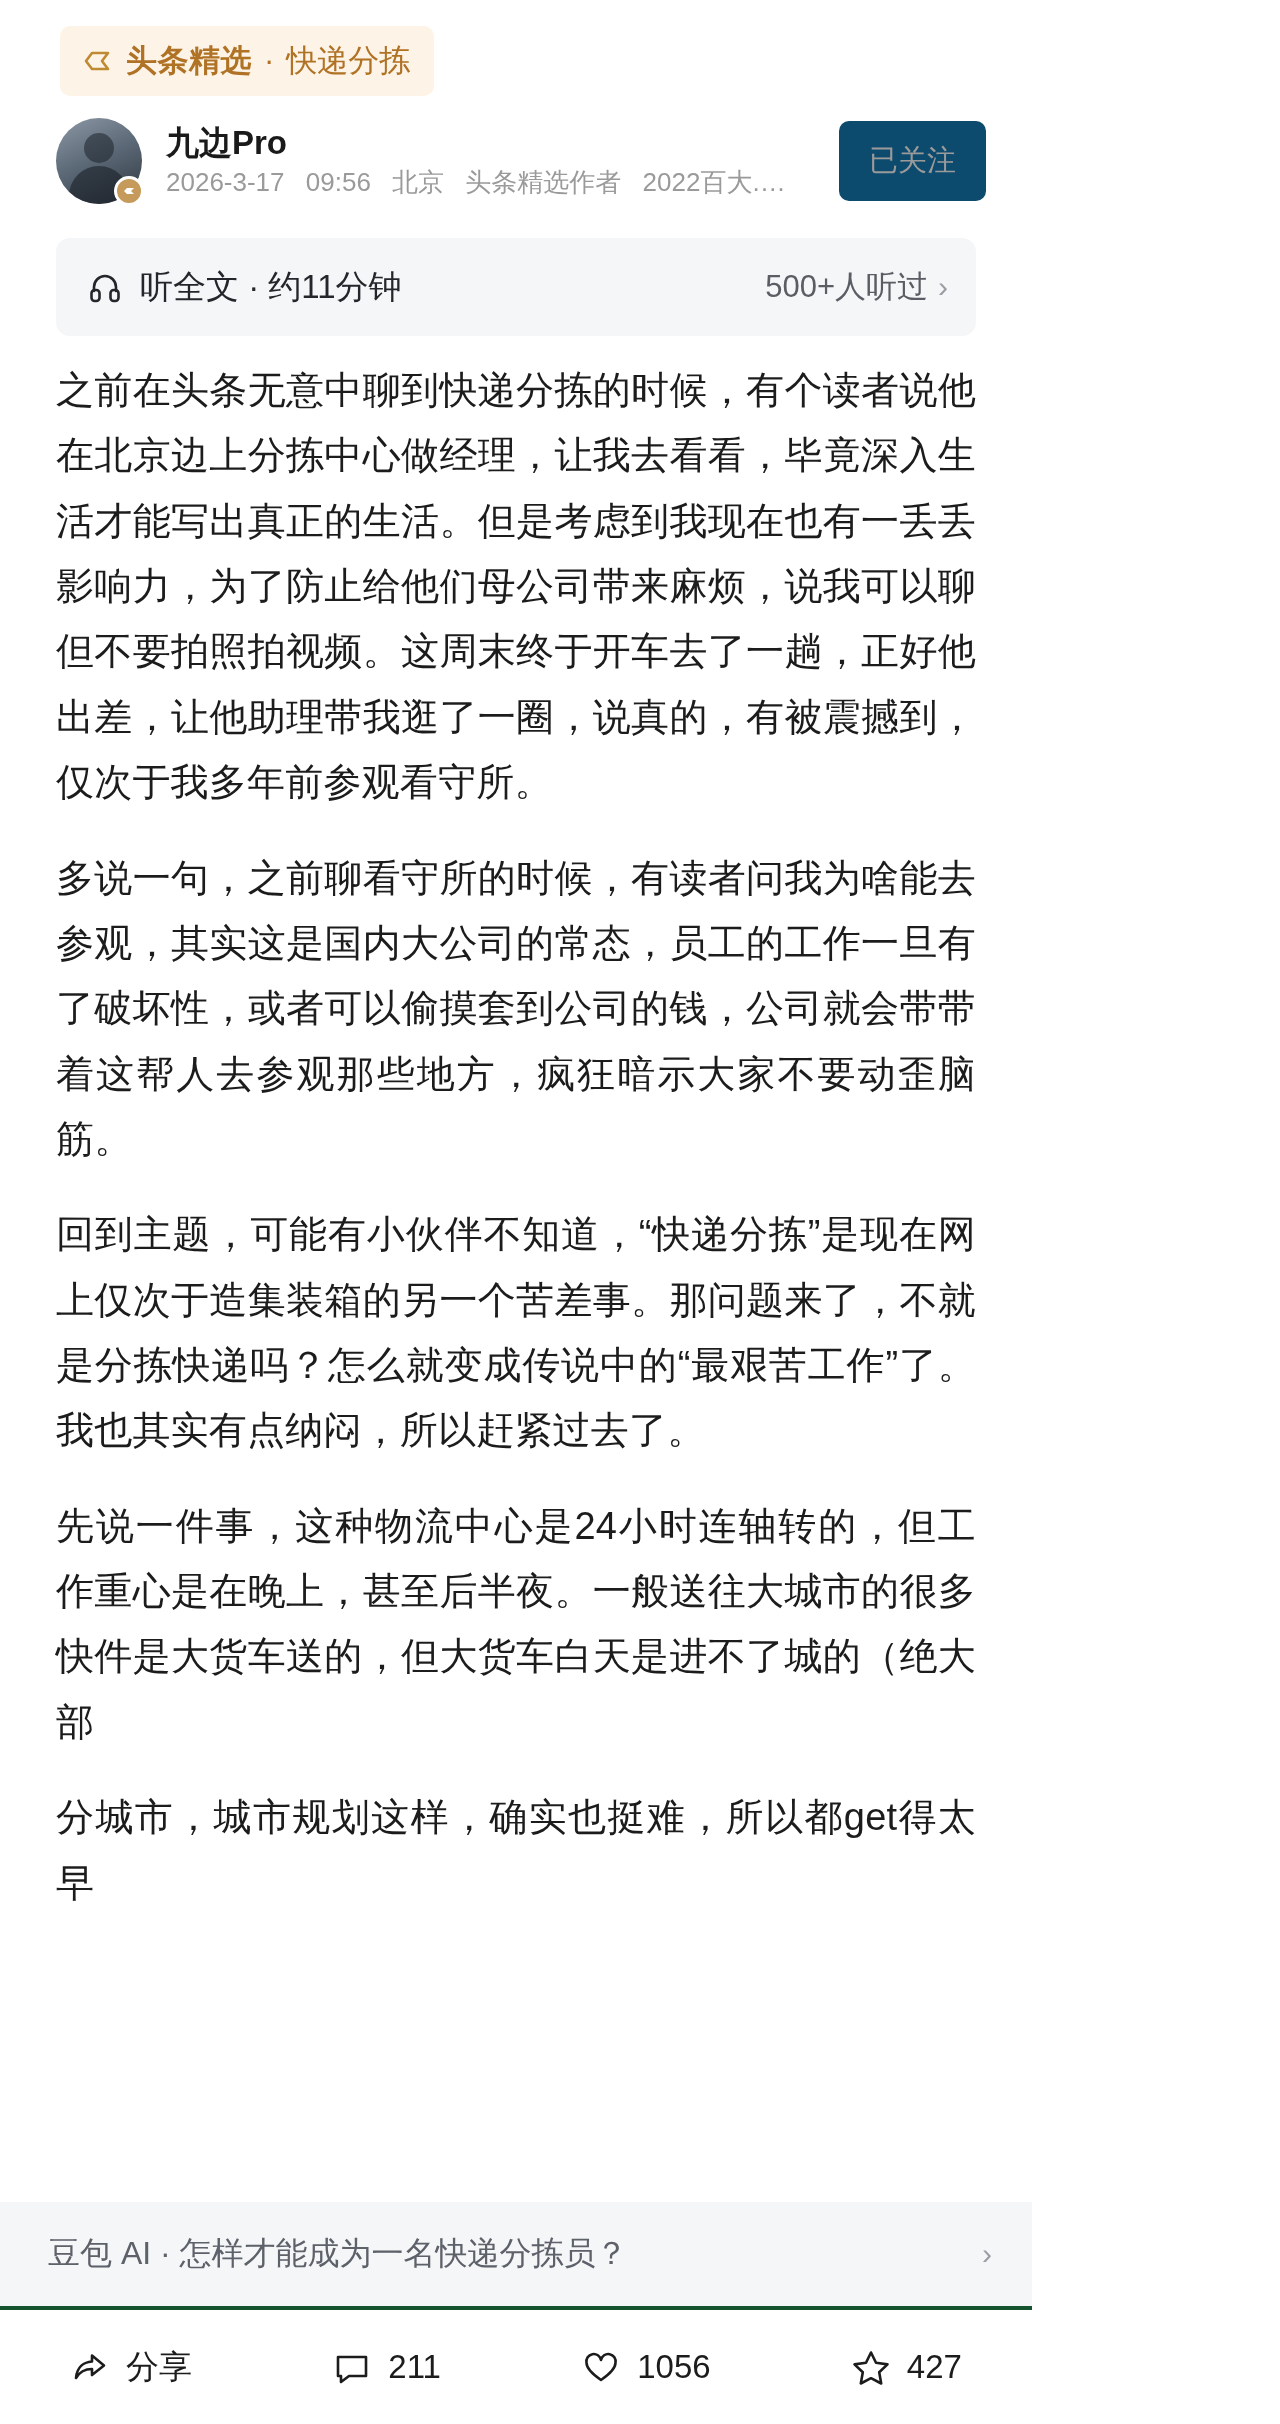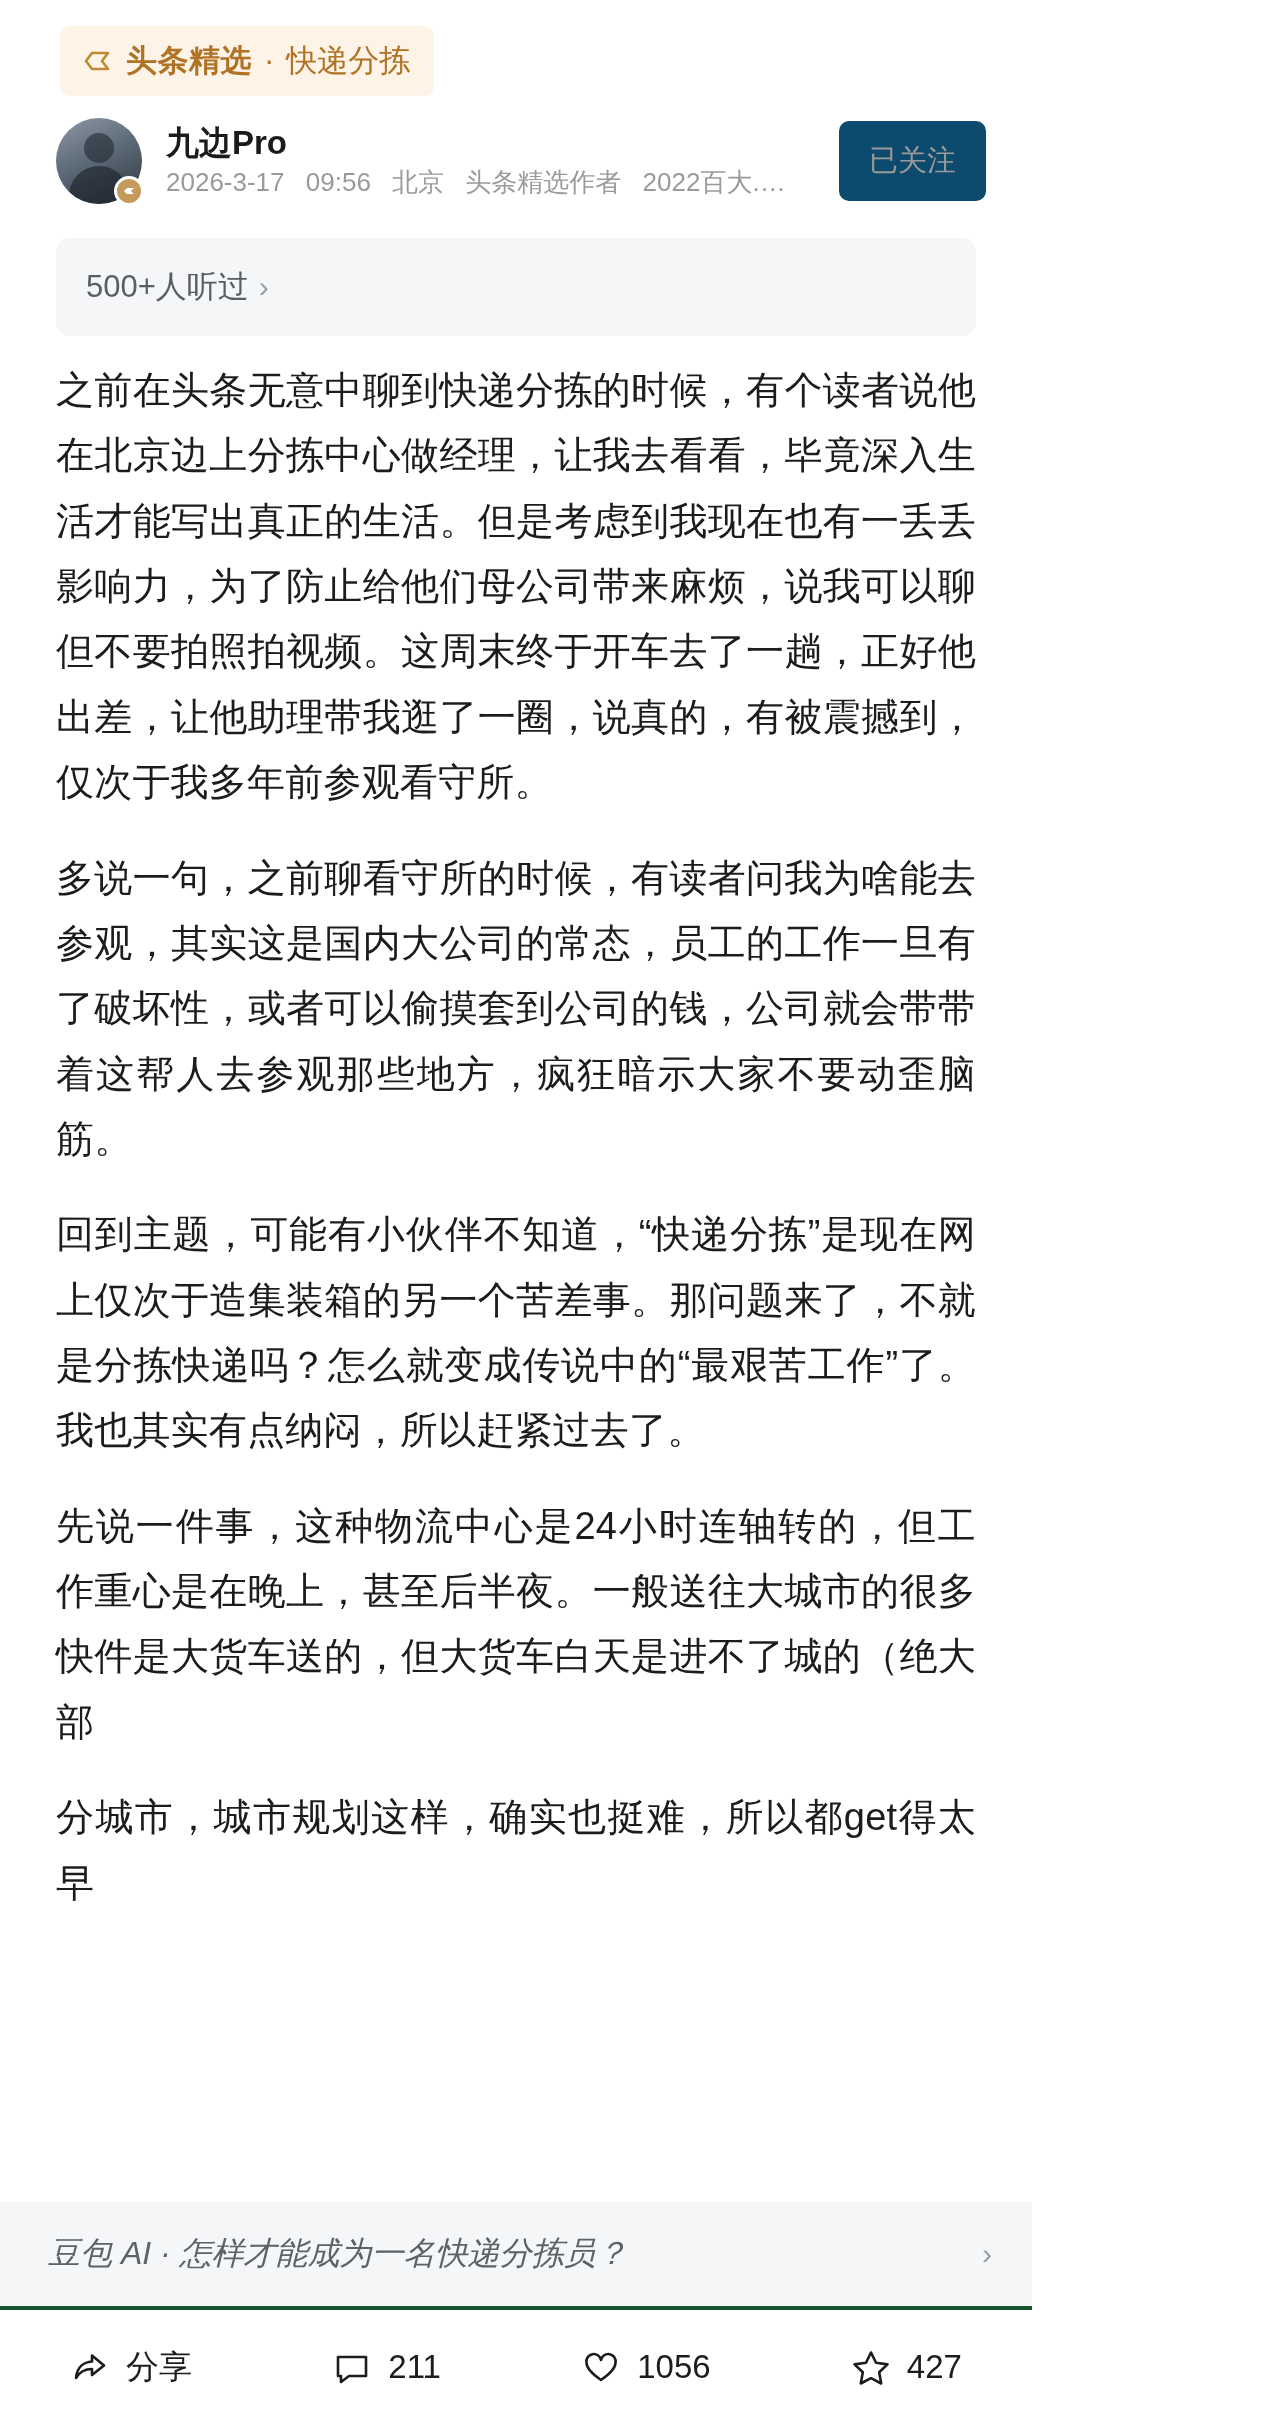--- a/index.html
+++ b/index.html
@@ -216,21 +216,20 @@
     justify-content: space-between;
     padding: 0 40px 0 48px;
     flex: 0 0 auto;
   }
   .ai-text {
     font-size: 32px;
     color: #5d6169;
     white-space: nowrap;
     overflow: hidden;
     text-overflow: ellipsis;
-    font-style: italic;
   }
 
   
   .action-bar {
     height: 118px;
     background: #ffffff;
     display: flex;
     align-items: center;
     justify-content: space-around;
     flex: 0 0 auto;
@@ -285,20 +284,30 @@
         <span>北京</span>
         <span>头条精选作者</span>
         <span>2022百大...</span>
       </div>
     </div>
     <button class="follow-btn">已关注</button>
   </div>
 
 
   <div class="audio-bar">
+    <div class="audio-left">
+      <span>
+        <svg width="38" height="38" viewBox="0 0 38 38">
+          <path d="M8 23 V19 a11 11 0 0 1 22 0 v4" fill="none" stroke="#24262b" stroke-width="2.6" stroke-linecap="round"></path>
+          <rect x="5.5" y="22" width="8" height="11" rx="3.2" fill="none" stroke="#24262b" stroke-width="2.6"></rect>
+          <rect x="24.5" y="22" width="8" height="11" rx="3.2" fill="none" stroke="#24262b" stroke-width="2.6"></rect>
+        </svg>
+      </span>
+      <span class="audio-label">听全文 · 约11分钟</span>
+    </div>
     <div class="audio-right">
       <span class="audio-count">500+人听过</span>
       <span class="chev">›</span>
     </div>
   </div>
 
   <div class="body">
     <p>之前在头条无意中聊到快递分拣的时候，有个读者说他在北京边上分拣中心做经理，让我去看看，毕竟深入生活才能写出真正的生活。但是考虑到我现在也有一丢丢影响力，为了防止给他们母公司带来麻烦，说我可以聊但不要拍照拍视频。这周末终于开车去了一趟，正好他出差，让他助理带我逛了一圈，说真的，有被震撼到，仅次于我多年前参观看守所。</p>
     <p>多说一句，之前聊看守所的时候，有读者问我为啥能去参观，其实这是国内大公司的常态，员工的工作一旦有了破坏性，或者可以偷摸套到公司的钱，公司就会带带着这帮人去参观那些地方，疯狂暗示大家不要动歪脑筋。</p>
     <p>回到主题，可能有小伙伴不知道，“快递分拣”是现在网上仅次于造集装箱的另一个苦差事。那问题来了，不就是分拣快递吗？怎么就变成传说中的“最艰苦工作”了。我也其实有点纳闷，所以赶紧过去了。</p>

